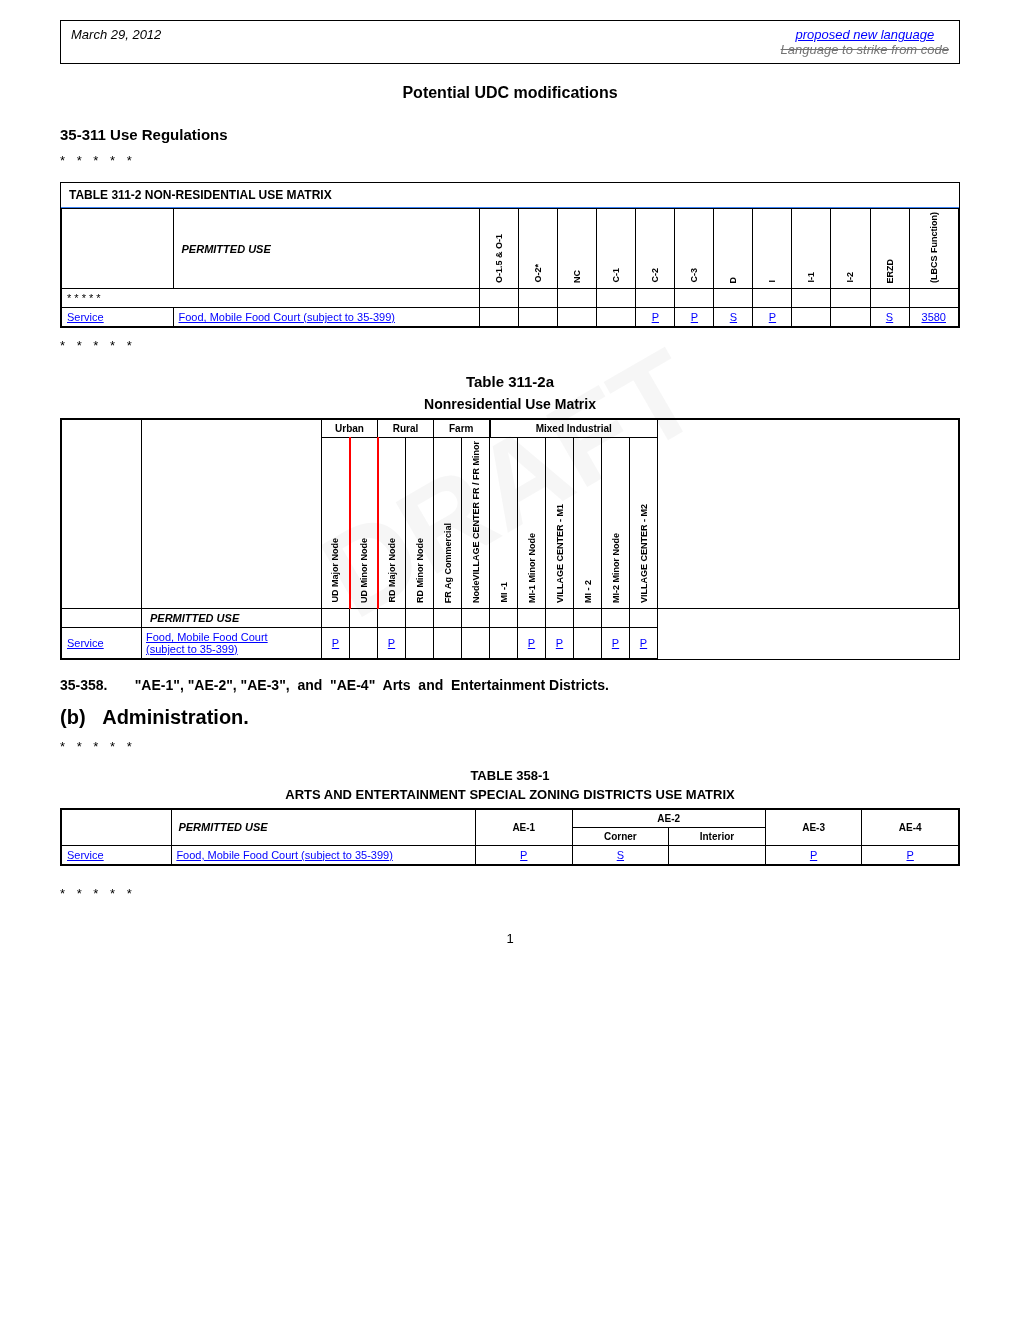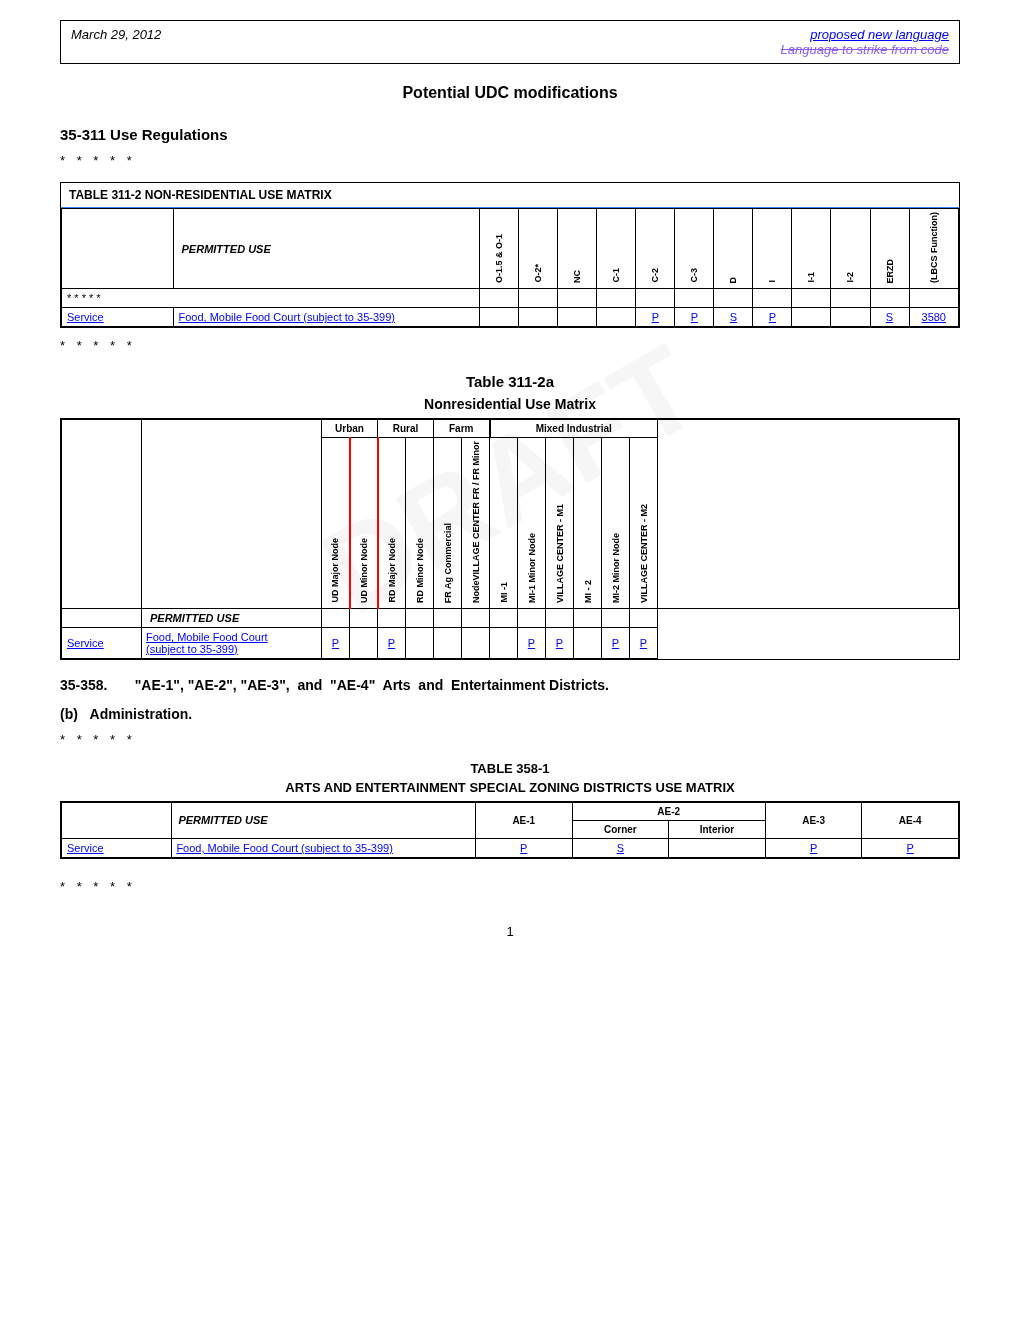--- a/index.html
+++ b/index.html
@@ -14,23 +14,23 @@
     }
     .header-box {
       border: 1px solid #000;
       display: flex;
       justify-content: space-between;
       padding: 6px 10px;
       margin-bottom: 20px;
       font-style: italic;
     }
     .header-date { font-size: 13px; }
-    .header-right { text-align: right; }
+    .header-right { text-align: center; }
     .proposed-lang { color: blue; text-decoration: underline; font-size: 13px; }
-    .strike-lang { color: #8b5cf6; text-decoration: line-through; font-size: 13px; }
+    .strike-lang { color: #737373; text-decoration: line-through; font-size: 13px; }
     .main-title {
       text-align: center;
       font-weight: bold;
       font-size: 16px;
       margin: 18px 0 24px 0;
     }
     .section-title {
       font-weight: bold;
       font-size: 15px;
       margin-bottom: 10px;
@@ -90,21 +90,21 @@
       margin: 20px 0 6px 0;
     }
     .section-358 {
       font-weight: bold;
       font-size: 14px;
       margin: 16px 0 8px 0;
       line-height: 1.4;
     }
     .admin-title {
       font-weight: bold;
-      font-size: 14px;
+      font-size: 20px;
       margin: 10px 0;
     }
     .table-358-title {
       text-align: center;
       font-weight: bold;
       font-size: 13px;
       margin-bottom: 4px;
     }
     .page-num {
       text-align: center;

